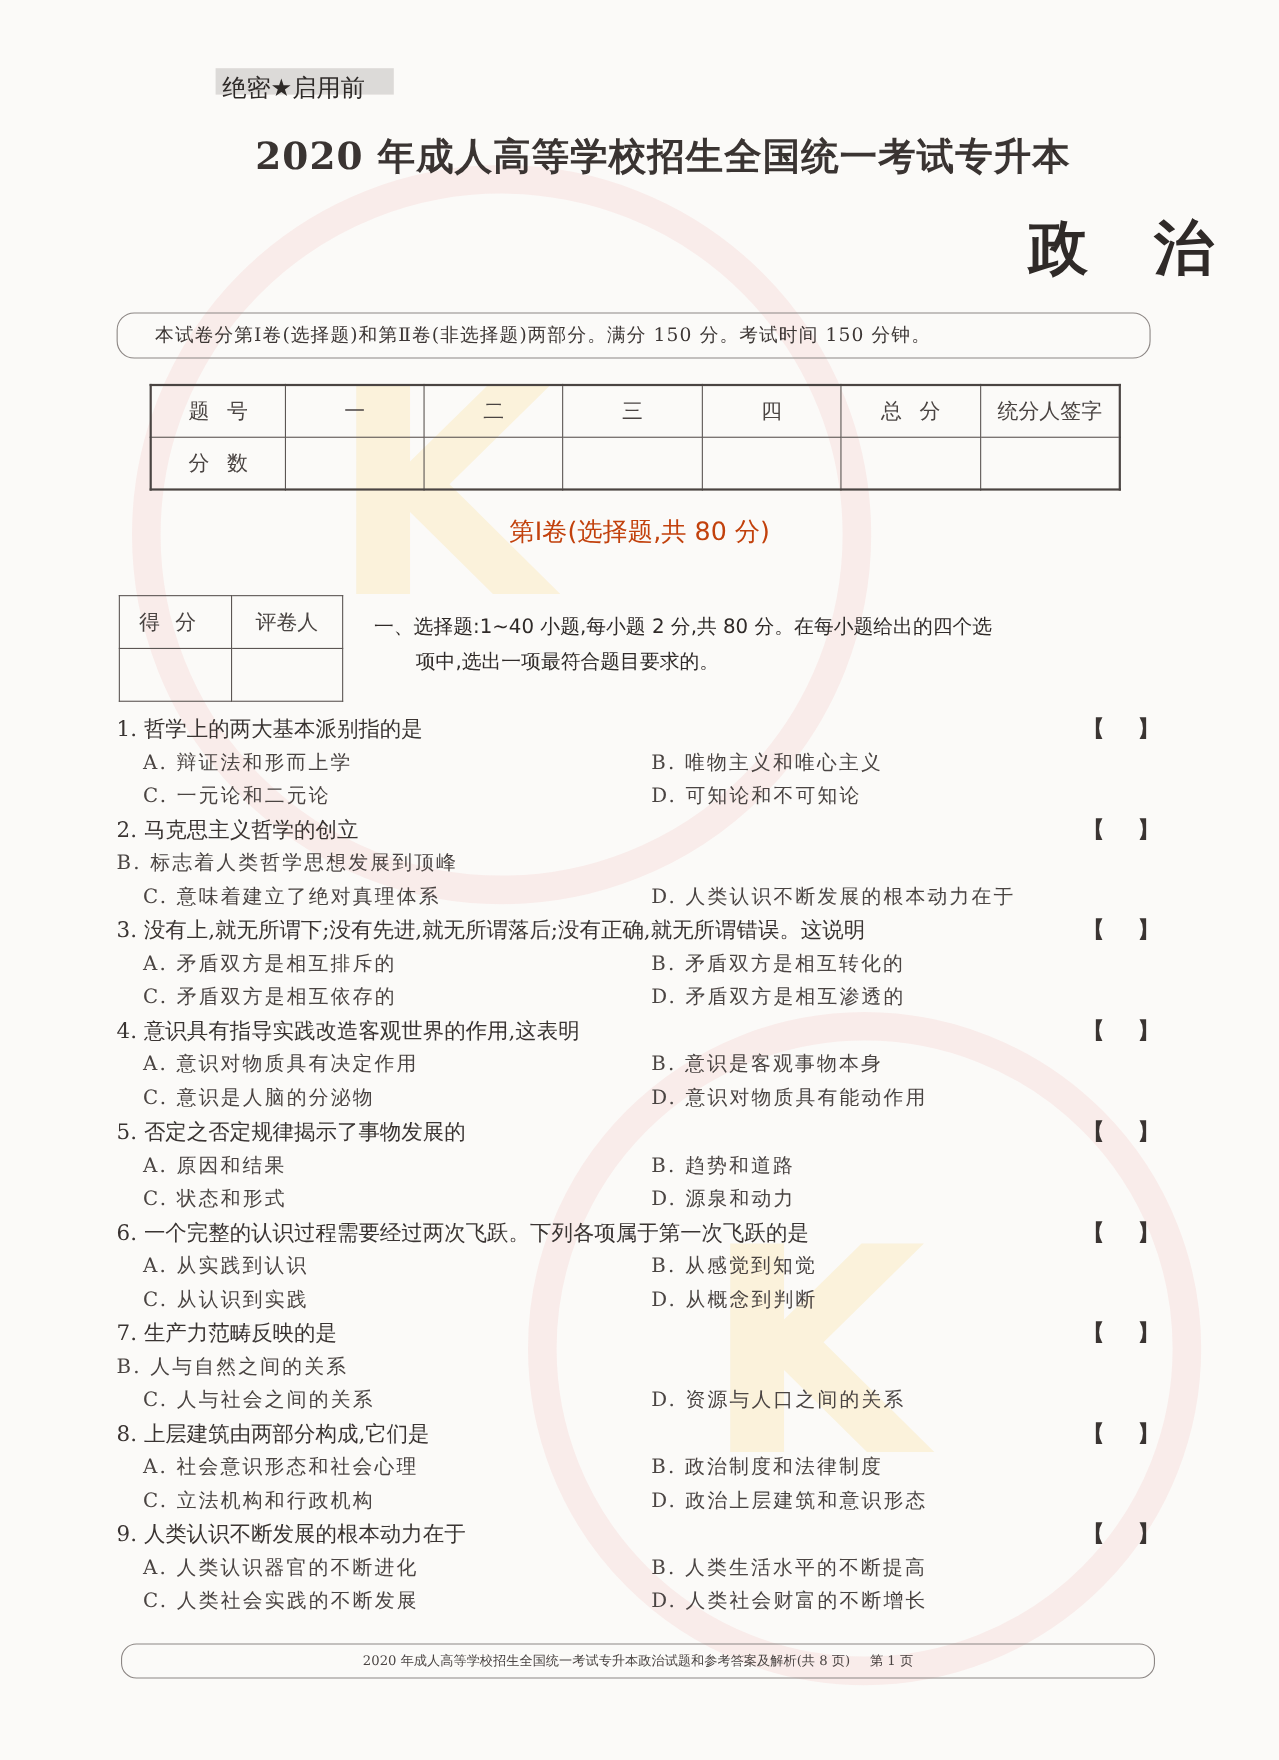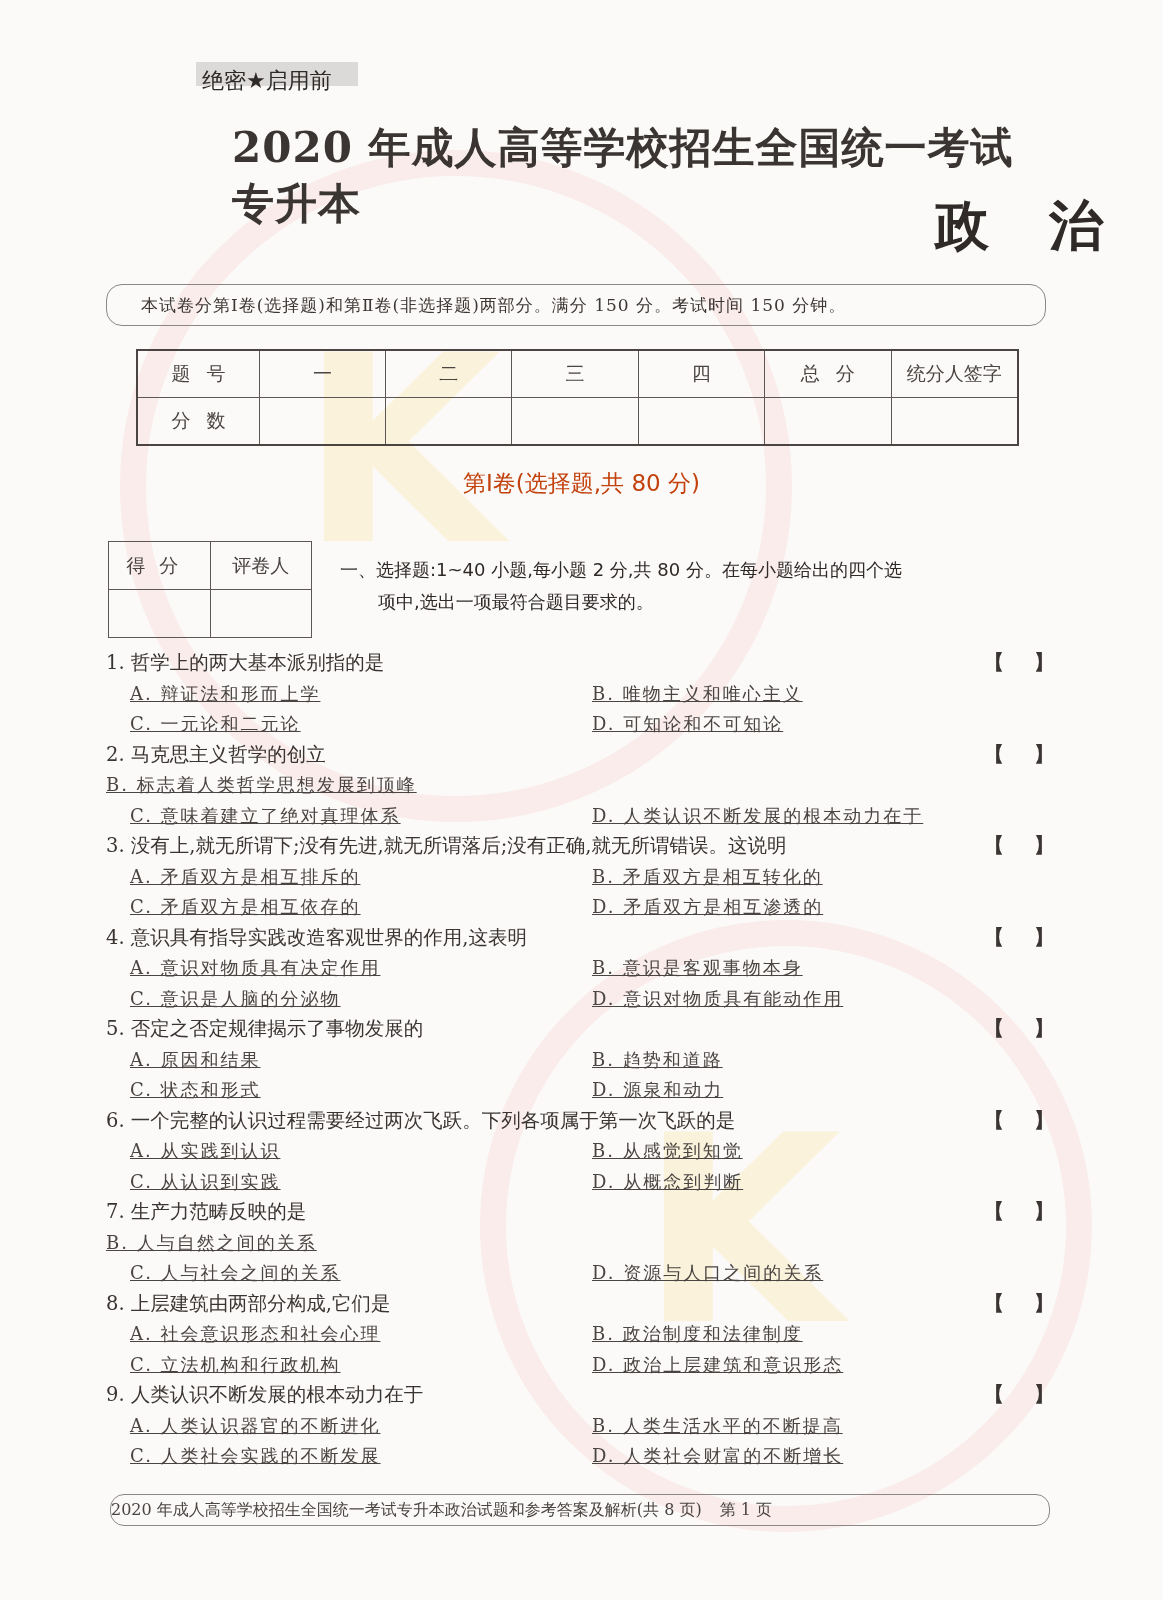--- a/index.html
+++ b/index.html
@@ -18,21 +18,21 @@
     position: absolute; color: rgba(250, 214, 120, 0.22);
     font-family: "DejaVu Sans", sans-serif; font-weight: bold;
   }
   .badge {
     position: absolute; left: 196px; top: 62px; width: 162px; height: 24px;
     background: #dcdad8; font-family: "DejaVu Sans", sans-serif;
     font-size: 22px; line-height: 38px; padding-left: 6px; box-sizing: border-box; color: #2e2a28;
   }
   .main-title {
     position: absolute; left: 232px; top: 120px; width: 800px;
-    font-size: 42px; font-weight: bold; letter-spacing: 1px; color: #3a3432;
+    font-size: 34px; font-weight: bold; letter-spacing: 1px; color: #3a3432;
   }
   .subject-title {
     position: absolute; left: 0; width: 1163px; top: 190px; text-align: right;
     font-family: "DejaVu Sans", sans-serif; font-weight: bold; font-size: 54px; color: #2f2a28;
     letter-spacing: 60px; text-indent: 10px;
   }
   .notice-box {
     position: absolute; left: 106px; top: 284px; width: 940px; height: 42px;
     border: 1.5px solid #8c8684; border-radius: 16px; box-sizing: border-box;
     font-size: 17px; line-height: 40px; padding-left: 34px; color: #3c3634; letter-spacing: 1px;
@@ -65,26 +65,26 @@
   .section-head .line2 { padding-left: 38px; display: block; }
   .questions { position: absolute; left: 106px; top: 648px; width: 950px; }
   .q { position: relative; }
   .q-stem { font-size: 19.5px; height: 30.5px; line-height: 30px; color: #3a3432; }
   .q-bracket {
     position: absolute; right: 2px; top: 0; width: 70px; height: 30px; line-height: 28px;
     font-family: "DejaVu Sans", sans-serif; font-weight: bold; font-size: 20px; color: #3a3432;
     display: flex; justify-content: space-between;
   }
   .opt-row { height: 30.5px; line-height: 30px; font-size: 18px; display: flex; color: #4a4442; letter-spacing: 2px; }
-  .opt { flex: 0 0 462px; text-decoration: underline; }
+  .opt { flex: 0 0 462px; }
   .opt.first { padding-left: 24px; flex-basis: 462px; }
   .footer {
     position: absolute; left: 110px; top: 1494px; width: 940px; height: 32px;
     border: 1.5px solid #8c8684; border-radius: 14px; box-sizing: border-box;
-    font-size: 16px; line-height: 30px; color: #4a4442;
+    font-size: 12px; line-height: 30px; text-align: center; color: #4a4442;
   }
   .footer span.pg { margin-left: 18px; }
 </style>
 </head>
 <body>
 
 <div class="watermark wm-circle" style="left:120px; top:150px; width:620px; height:620px;"></div>
 <div class="watermark wm-circle" style="left:480px; top:920px; width:560px; height:560px;"></div>
 <div class="wm-k" style="left:300px; top:300px; font-size:260px;">K</div>
 <div class="wm-k" style="left:640px; top:1080px; font-size:260px;">K</div>

